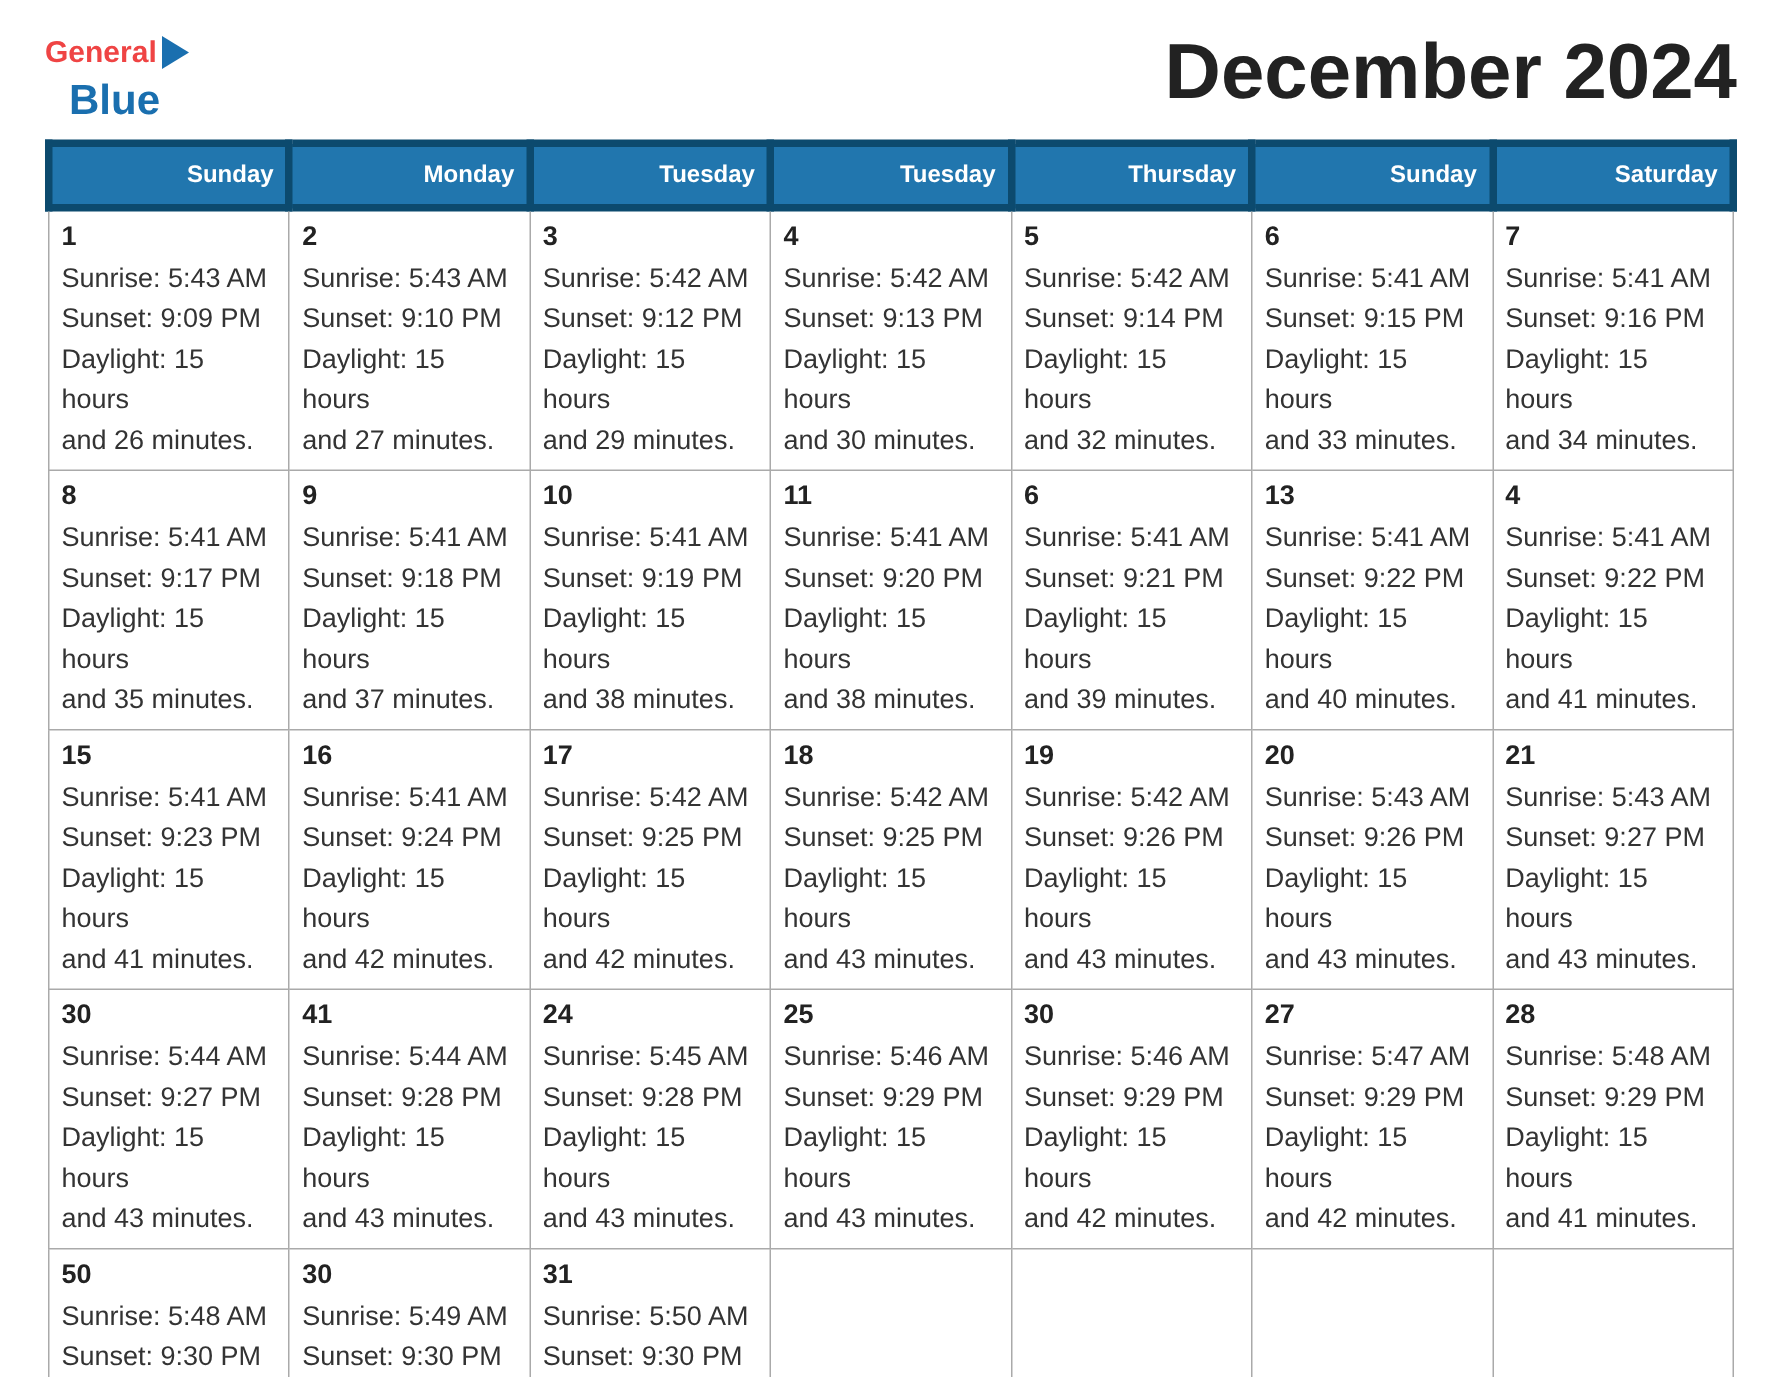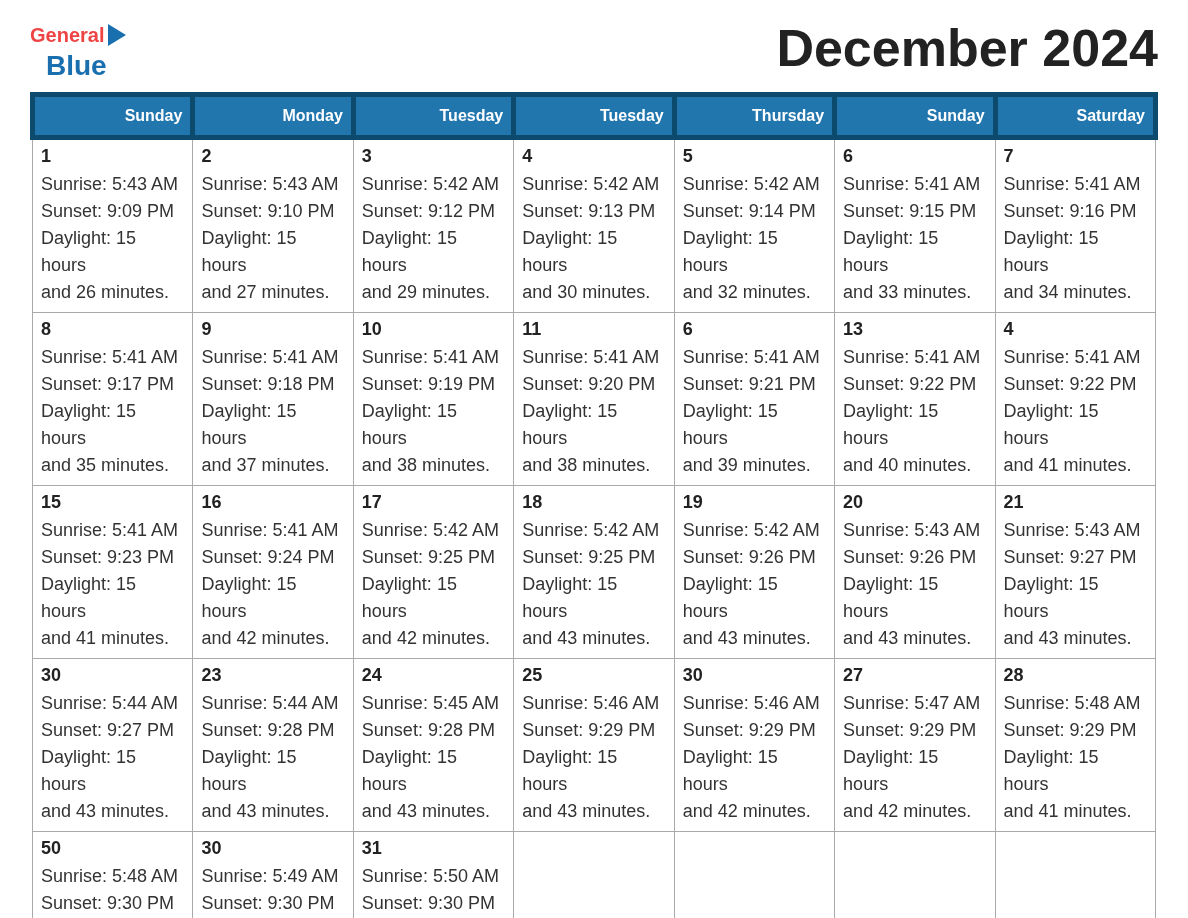--- a/index.html
+++ b/index.html
@@ -207,21 +207,21 @@
         <span class="day-number">21</span>
         <span class="day-info">Sunrise: 5:43 AM<br>Sunset: 9:27 PM<br>Daylight: 15 hours<br>and 43 minutes.</span>
       </td>
       </tr>
       <tr>
         <td>
         <span class="day-number">30</span>
         <span class="day-info">Sunrise: 5:44 AM<br>Sunset: 9:27 PM<br>Daylight: 15 hours<br>and 43 minutes.</span>
       </td>
         <td>
-        <span class="day-number">23</span>
+        <span class="day-number">41</span>
         <span class="day-info">Sunrise: 5:44 AM<br>Sunset: 9:28 PM<br>Daylight: 15 hours<br>and 43 minutes.</span>
       </td>
         <td>
         <span class="day-number">24</span>
         <span class="day-info">Sunrise: 5:45 AM<br>Sunset: 9:28 PM<br>Daylight: 15 hours<br>and 43 minutes.</span>
       </td>
         <td>
         <span class="day-number">25</span>
         <span class="day-info">Sunrise: 5:46 AM<br>Sunset: 9:29 PM<br>Daylight: 15 hours<br>and 43 minutes.</span>
       </td>

